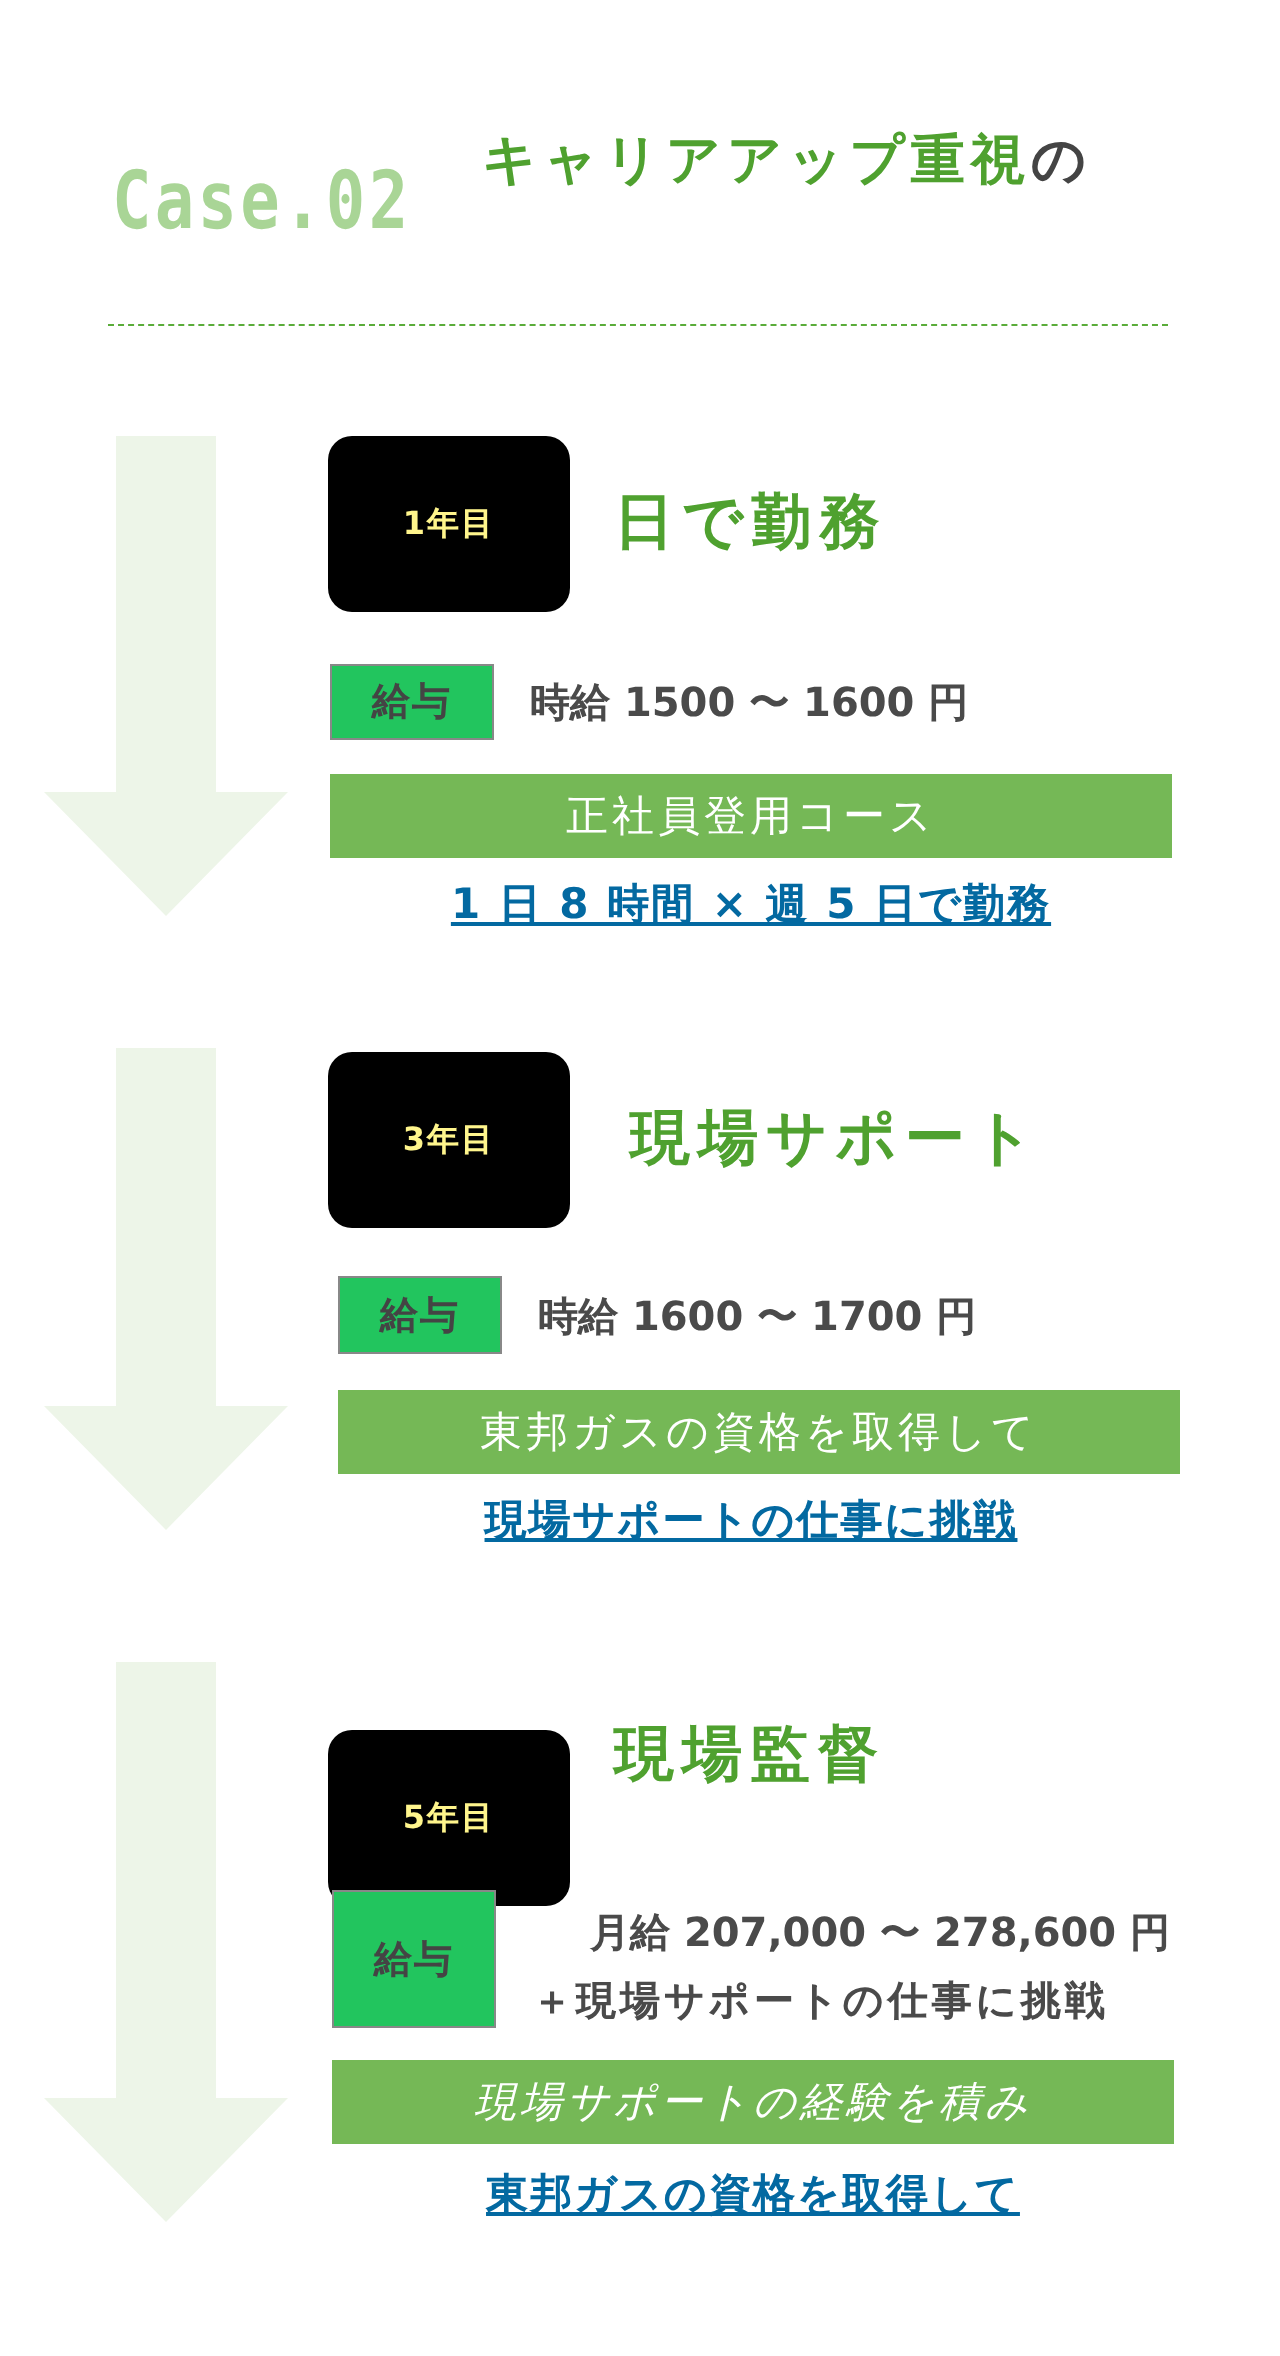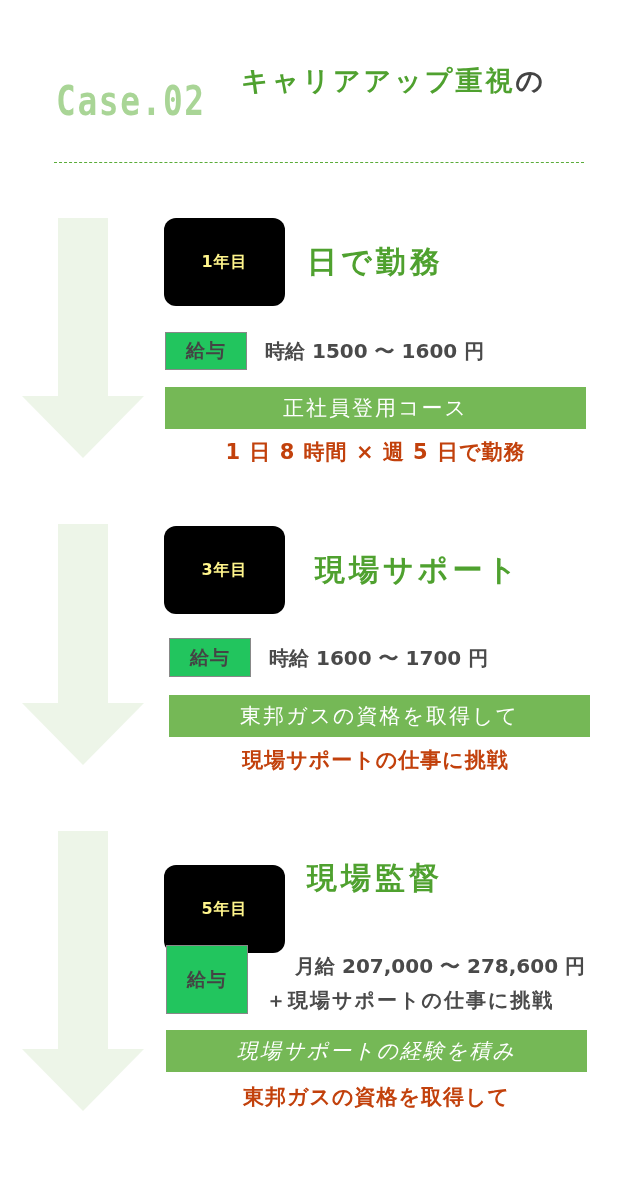--- a/index.html
+++ b/index.html
@@ -51,21 +51,21 @@
       position: absolute; font-size: 20px; font-weight: bold; color: #4a4a4a; line-height: 32px;
       white-space: nowrap;
     }
     .green-bar {
       position: absolute; width: 421px; height: 42px; background: #75b856;
       color: #ffffff; font-size: 21px; letter-spacing: 2px;
       display: flex; align-items: center; justify-content: center;
     }
     .green-text {
       position: absolute; width: 421px; text-align: center;
-      color: #c2410c; font-size: 21px; font-weight: bold; letter-spacing: 1px; line-height: 30px;
+      color: #0369a1; font-size: 21px; font-weight: bold; letter-spacing: 1px; line-height: 30px; text-decoration: underline;
     }
   </style>
 </head>
 <body>
 
 <div class="case-label">Case.02</div>
 <div class="title">
   <div><span class="hl">キャリアアップ重視</span><span class="dk">の</span></div>
 </div>
 <div class="divider"></div>

